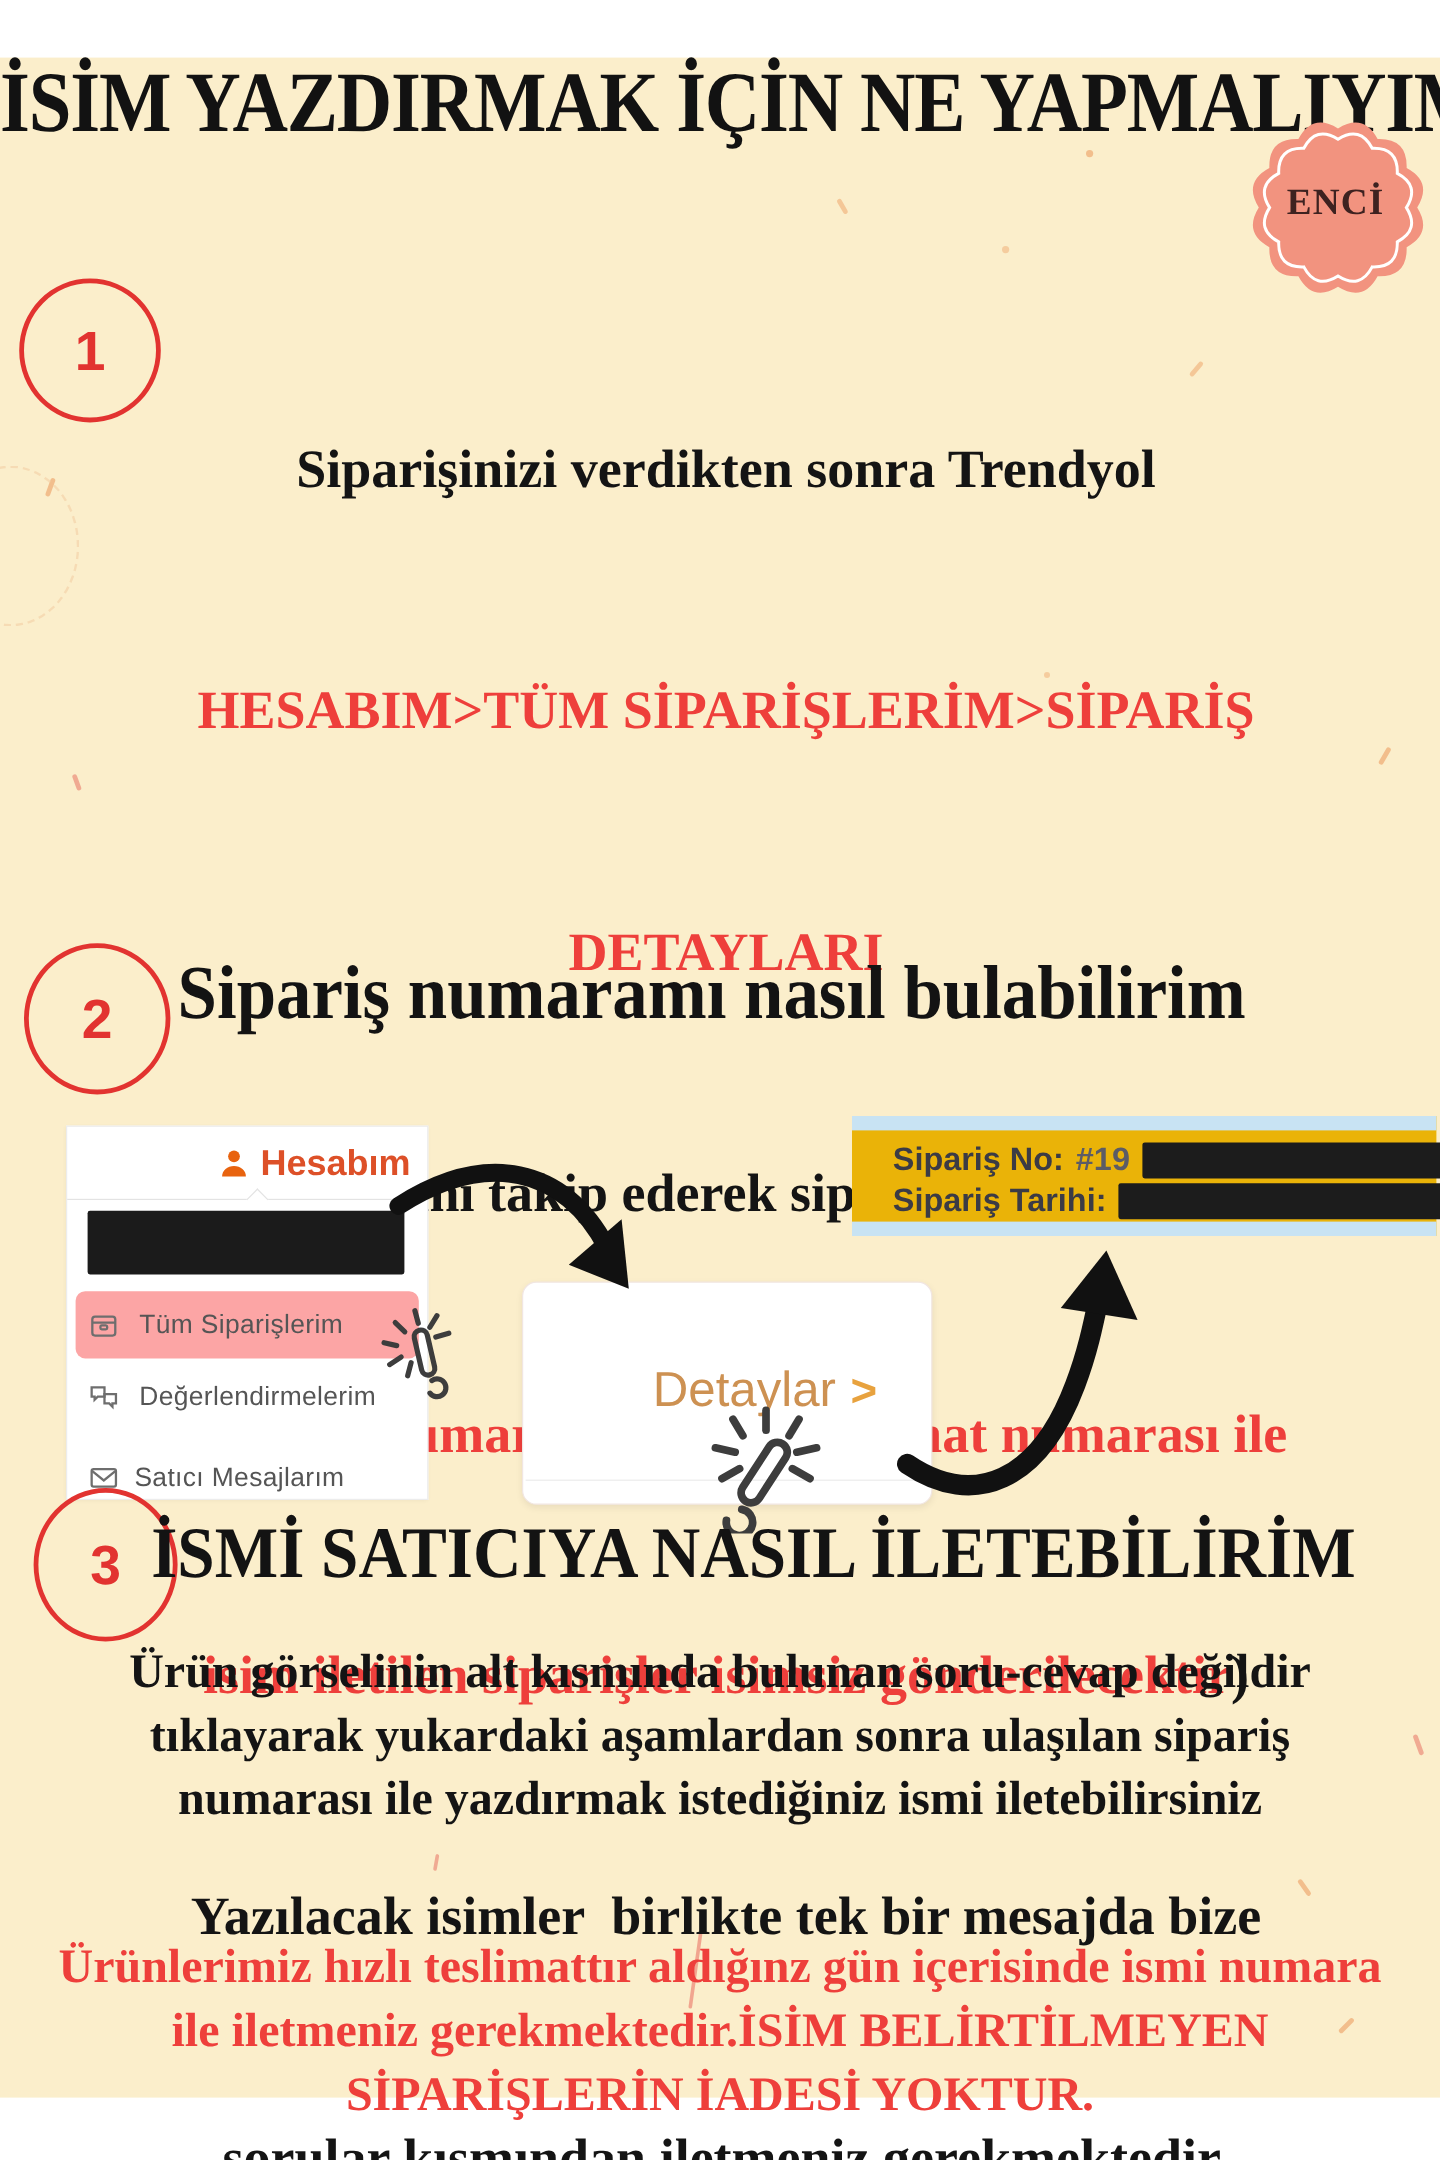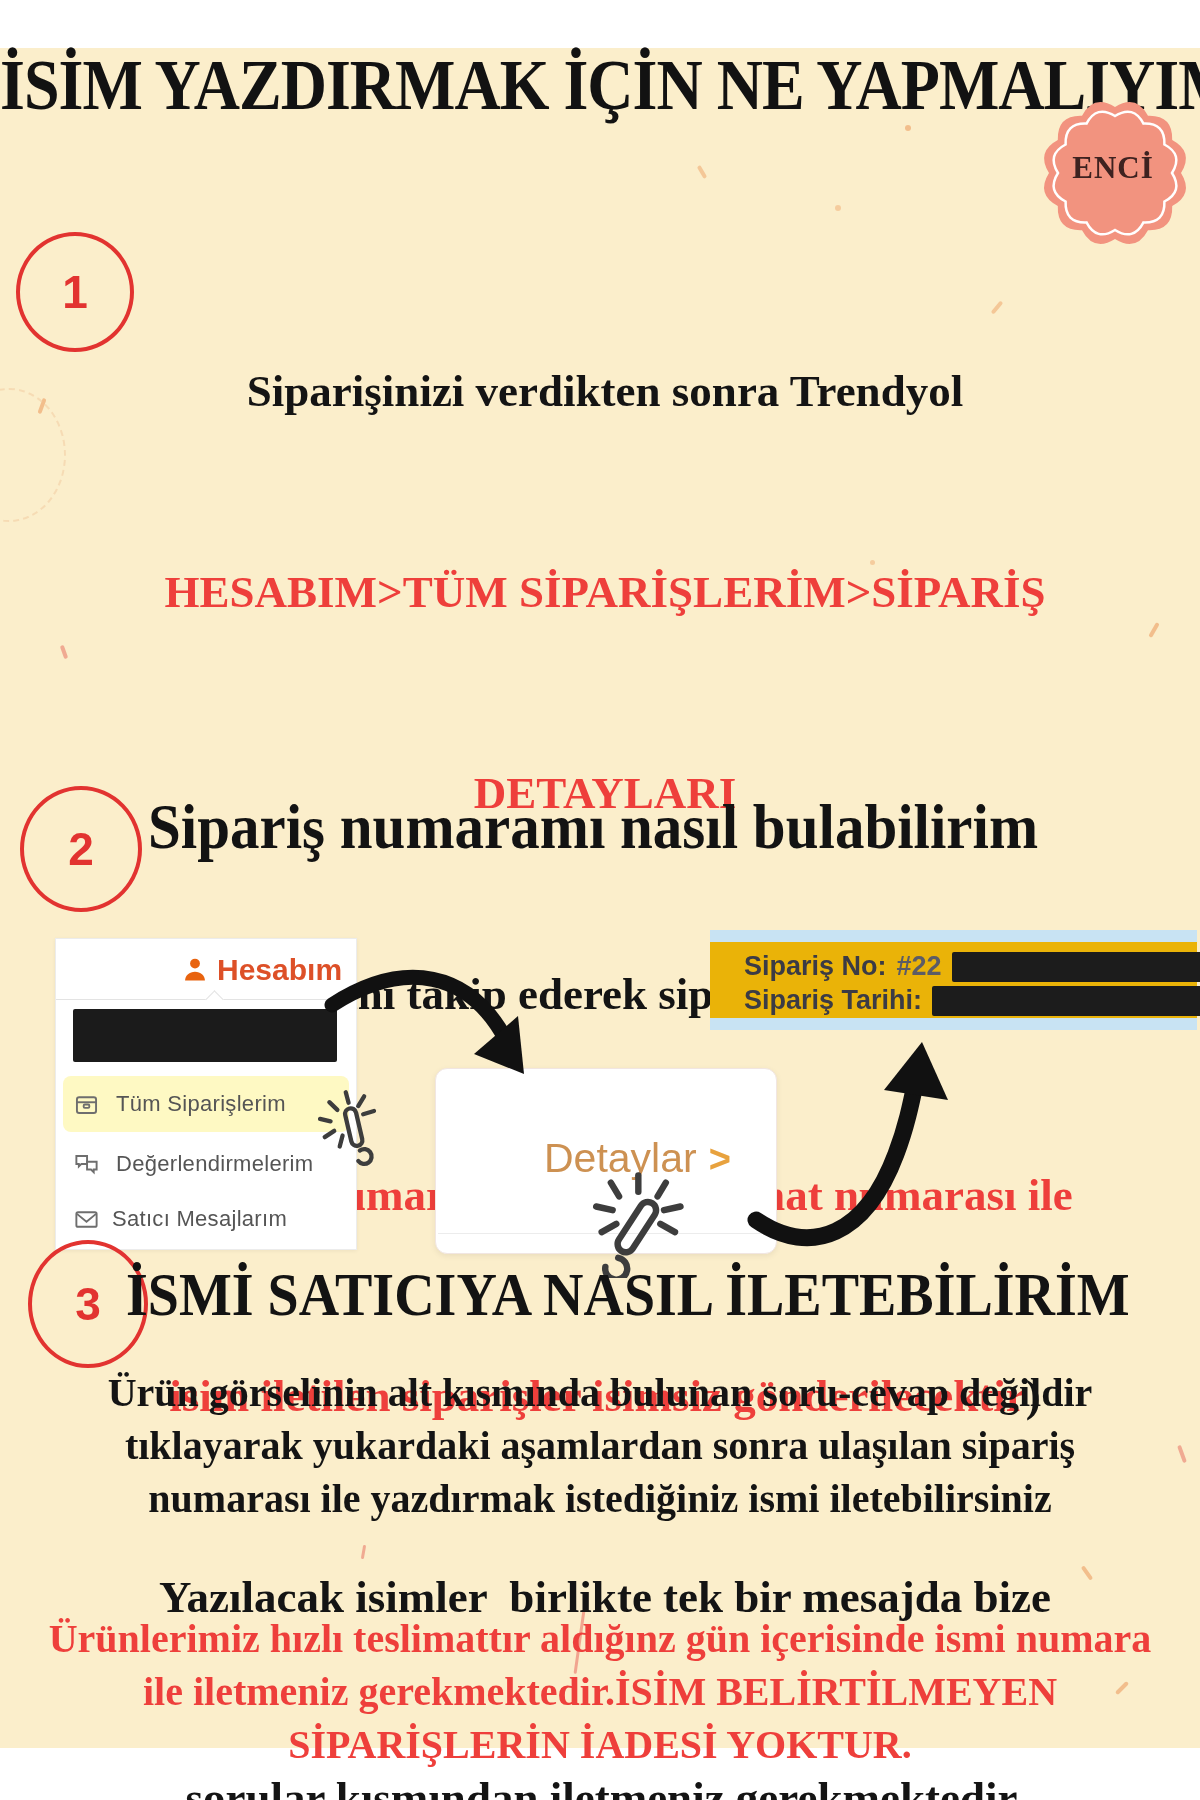--- a/index.html
+++ b/index.html
@@ -43,21 +43,21 @@
              border:1px solid #ececec;box-shadow:0 1px 4px rgba(0,0,0,.06);
              font-family:"Liberation Sans",sans-serif;}
   .acct-head{position:absolute;left:125px;top:14px;display:flex;align-items:center;gap:8px;}
   .acct-title{font-weight:700;font-size:30px;color:#dd5028;}
   .acct-divider{position:absolute;left:0;top:60px;width:100%;border-top:1px solid #e3e3e3;}
   .acct-notch{position:absolute;left:152px;top:54px;width:12px;height:12px;background:#ffffff;
               border-left:1px solid #e3e3e3;border-top:1px solid #e3e3e3;transform:rotate(45deg);}
   .acct-redact{position:absolute;left:17px;top:70px;width:264px;height:53px;background:#1b1b1b;border-radius:2px;}
   .menu-row{position:absolute;left:7px;width:286px;height:56px;display:flex;align-items:center;gap:16px;
             padding-left:10px;box-sizing:border-box;}
-  .menu-row.hl{background:#fef9c3;border-radius:8px;text-align:right;}
+  .menu-row.hl{background:#fca5a5;border-radius:8px;text-align:right;}
   .menu-label{font-size:22px;color:#555555;letter-spacing:.3px;}
   
   .det-card{position:absolute;left:435px;top:1068px;width:340px;height:184px;background:#ffffff;
             border:1px solid #f1e6e2;border-radius:12px;box-shadow:0 2px 6px rgba(0,0,0,.07);
             font-family:"Liberation Sans",sans-serif;}
   .det-line{position:absolute;left:2px;right:2px;top:164px;border-top:1px solid #ececec;}
   .det-link{position:absolute;left:108px;top:66px;display:flex;align-items:baseline;gap:12px;}
   .det-label{font-size:41px;color:#cd9152;text-align:center;}
   .det-chev{font-size:38px;font-weight:700;color:#e8a23e;}
   
@@ -144,21 +144,21 @@
       </svg>
       <span class="menu-label">Tüm Siparişlerim</span>
     </div>
     <div class="menu-row" style="top:197px;">
       <svg width="27" height="27" viewBox="0 0 24 24" fill="none" stroke="#6e6e6e" stroke-width="1.7">
         <path d="M3 4.5h9.5v7H7.5l-2.3 2.3v-2.3H3z"></path>
         <path d="M12.5 9.5H21v7h-2.6v2.4l-2.4-2.4h-3.5z"></path>
       </svg>
       <span class="menu-label">Değerlendirmelerim</span>
     </div>
-    <div class="menu-row" style="top:252px;gap:12px;">
+    <div class="menu-row" style="top:264px;gap:12px;">
       <svg width="27" height="27" viewBox="0 0 24 24" fill="none" stroke="#6e6e6e" stroke-width="1.7">
         <rect x="3" y="5.5" width="18" height="13" rx="1.5"></rect>
         <path d="M3.5 7l8.5 7 8.5-7"></path>
       </svg>
       <span class="menu-label">Satıcı Mesajlarım</span>
     </div>
   </div>
 
   <svg class="click-icon" style="left:312px;top:1078px;transform:rotate(-46deg);" width="74" height="100" viewBox="0 0 120 120">
     <g stroke="#3d3d3d" stroke-width="7" stroke-linecap="round" fill="none">
@@ -194,21 +194,21 @@
       <path d="M46 98a12 12 0 1 1-14 10"></path>
     </g>
     <rect x="59" y="34" width="18" height="62" rx="9" fill="none" stroke="#3d3d3d" stroke-width="7" transform="rotate(33 68 62)"></rect>
   </svg>
 
   <div class="ord-card">
     <div class="ord-strip" style="top:0;"></div>
     <div class="ord-strip" style="bottom:0;"></div>
     <div class="ord-row" style="top:21px;">
       <span class="ord-label">Sipariş No:</span>
-      <span class="ord-value">#22</span>
+      <span class="ord-value">#19</span>
       <span class="ord-redact" style="width:276px;"></span>
     </div>
     <div class="ord-row" style="top:55px;">
       <span class="ord-label">Sipariş Tarihi:</span>
       <span class="ord-redact" style="width:272px;"></span>
     </div>
   </div>
 
   <svg class="overlay" width="1200" height="1800" viewBox="0 0 1200 1800">
     <g>

